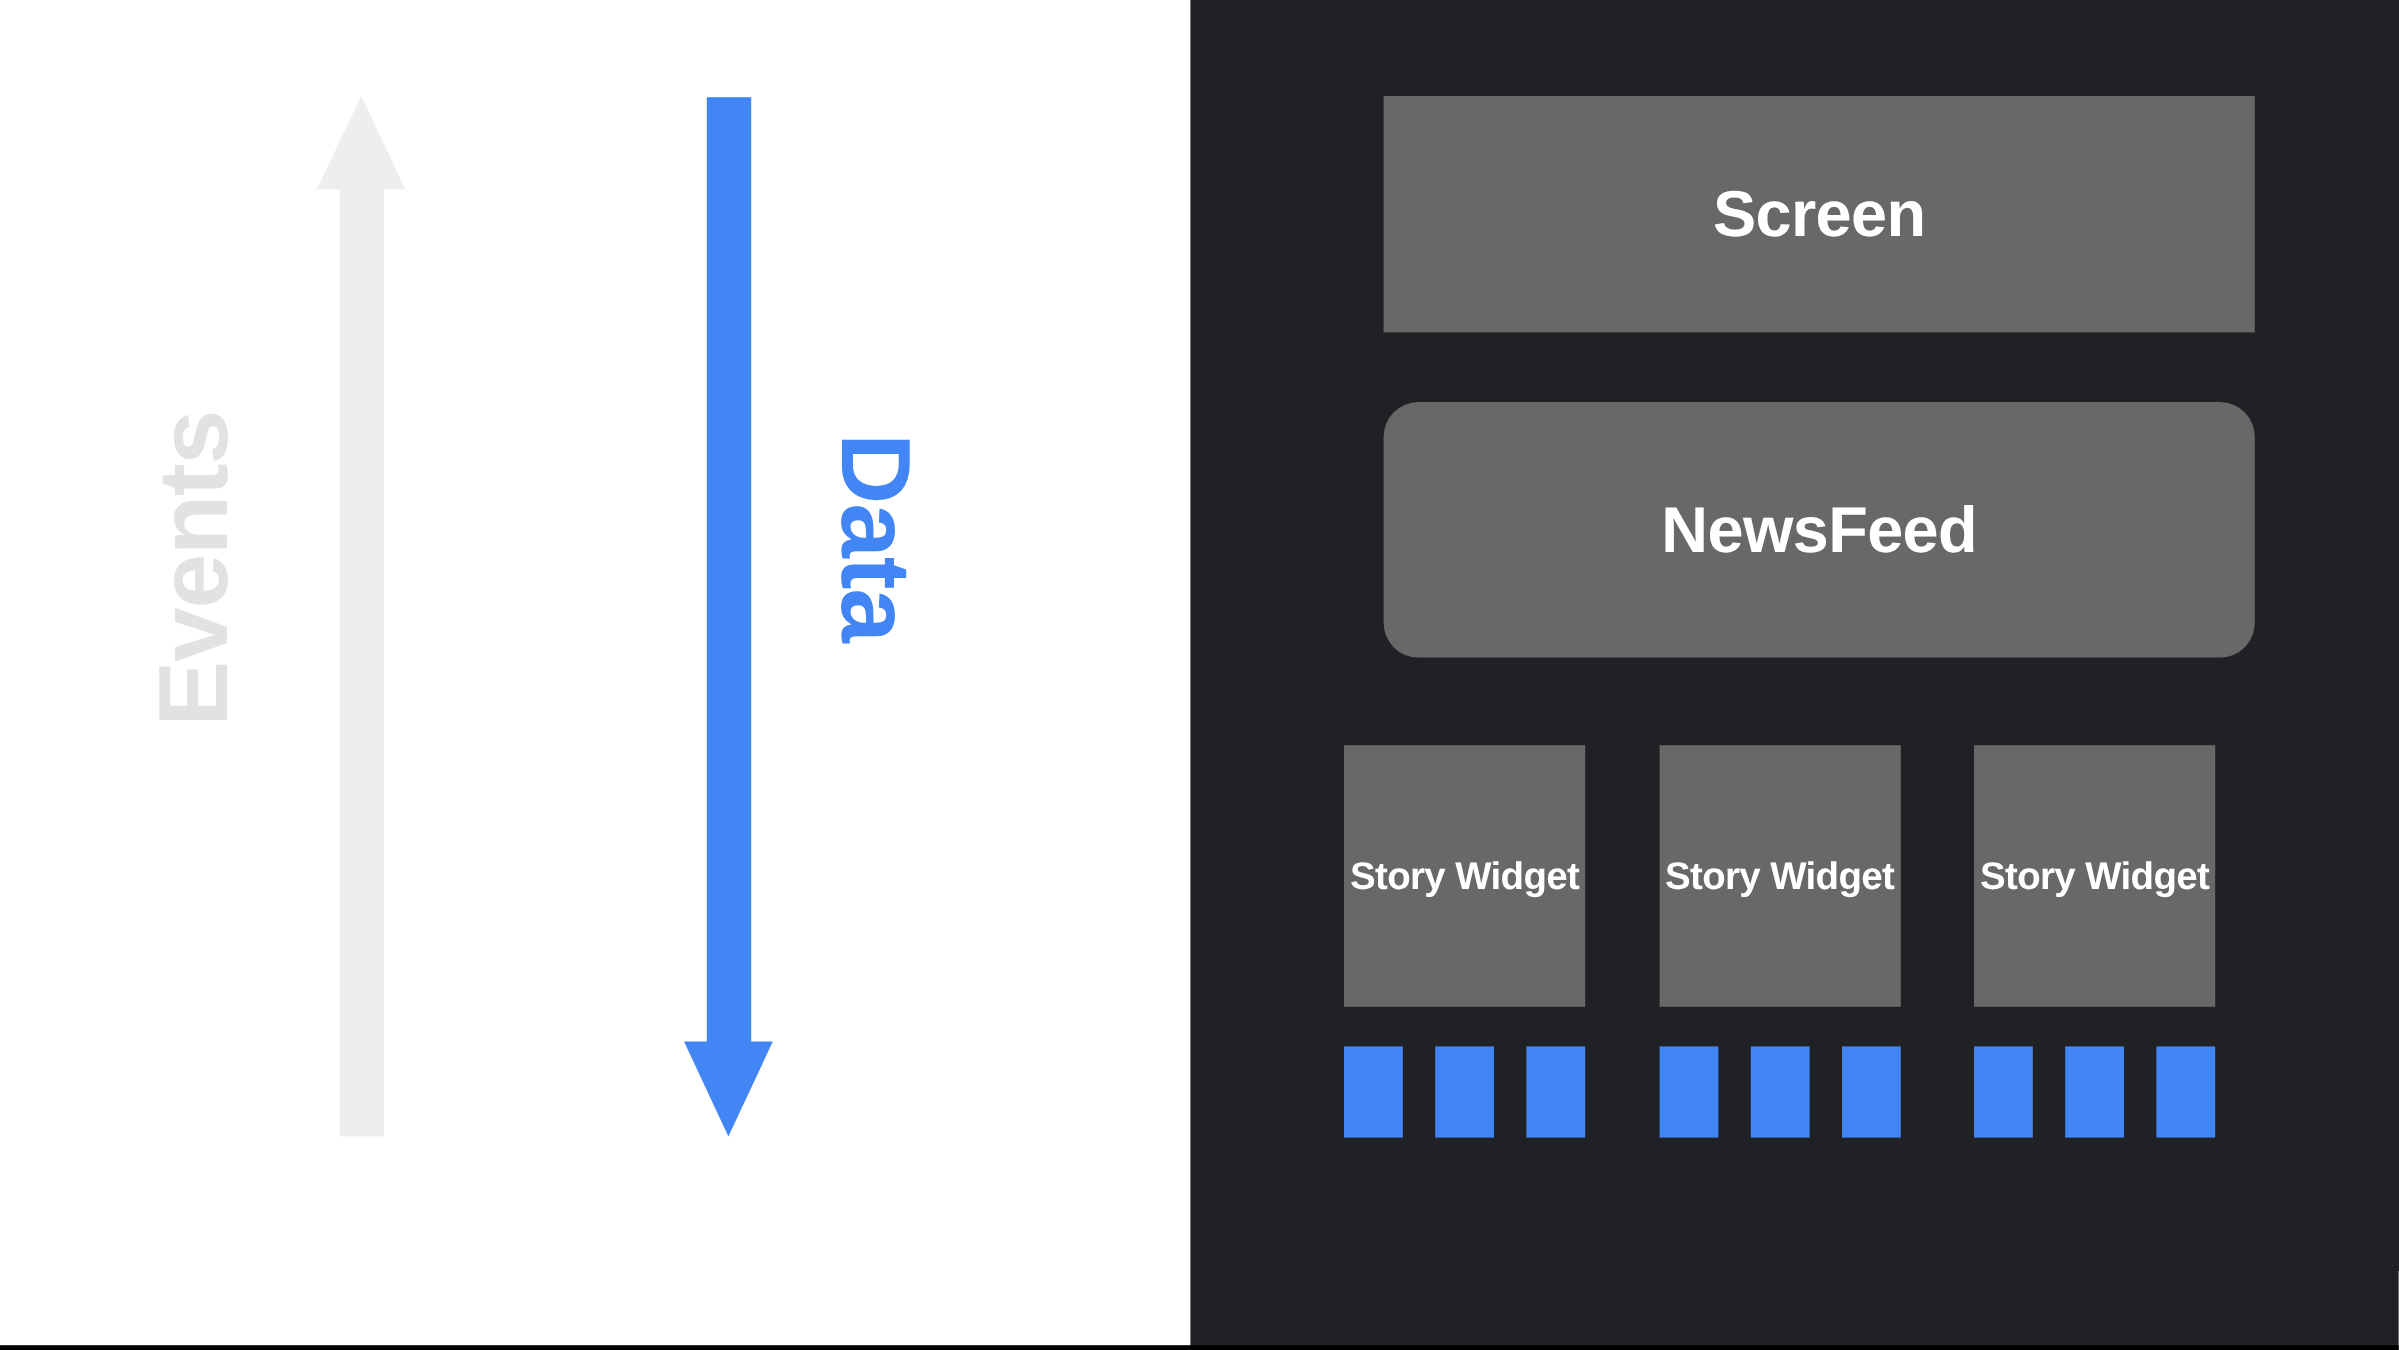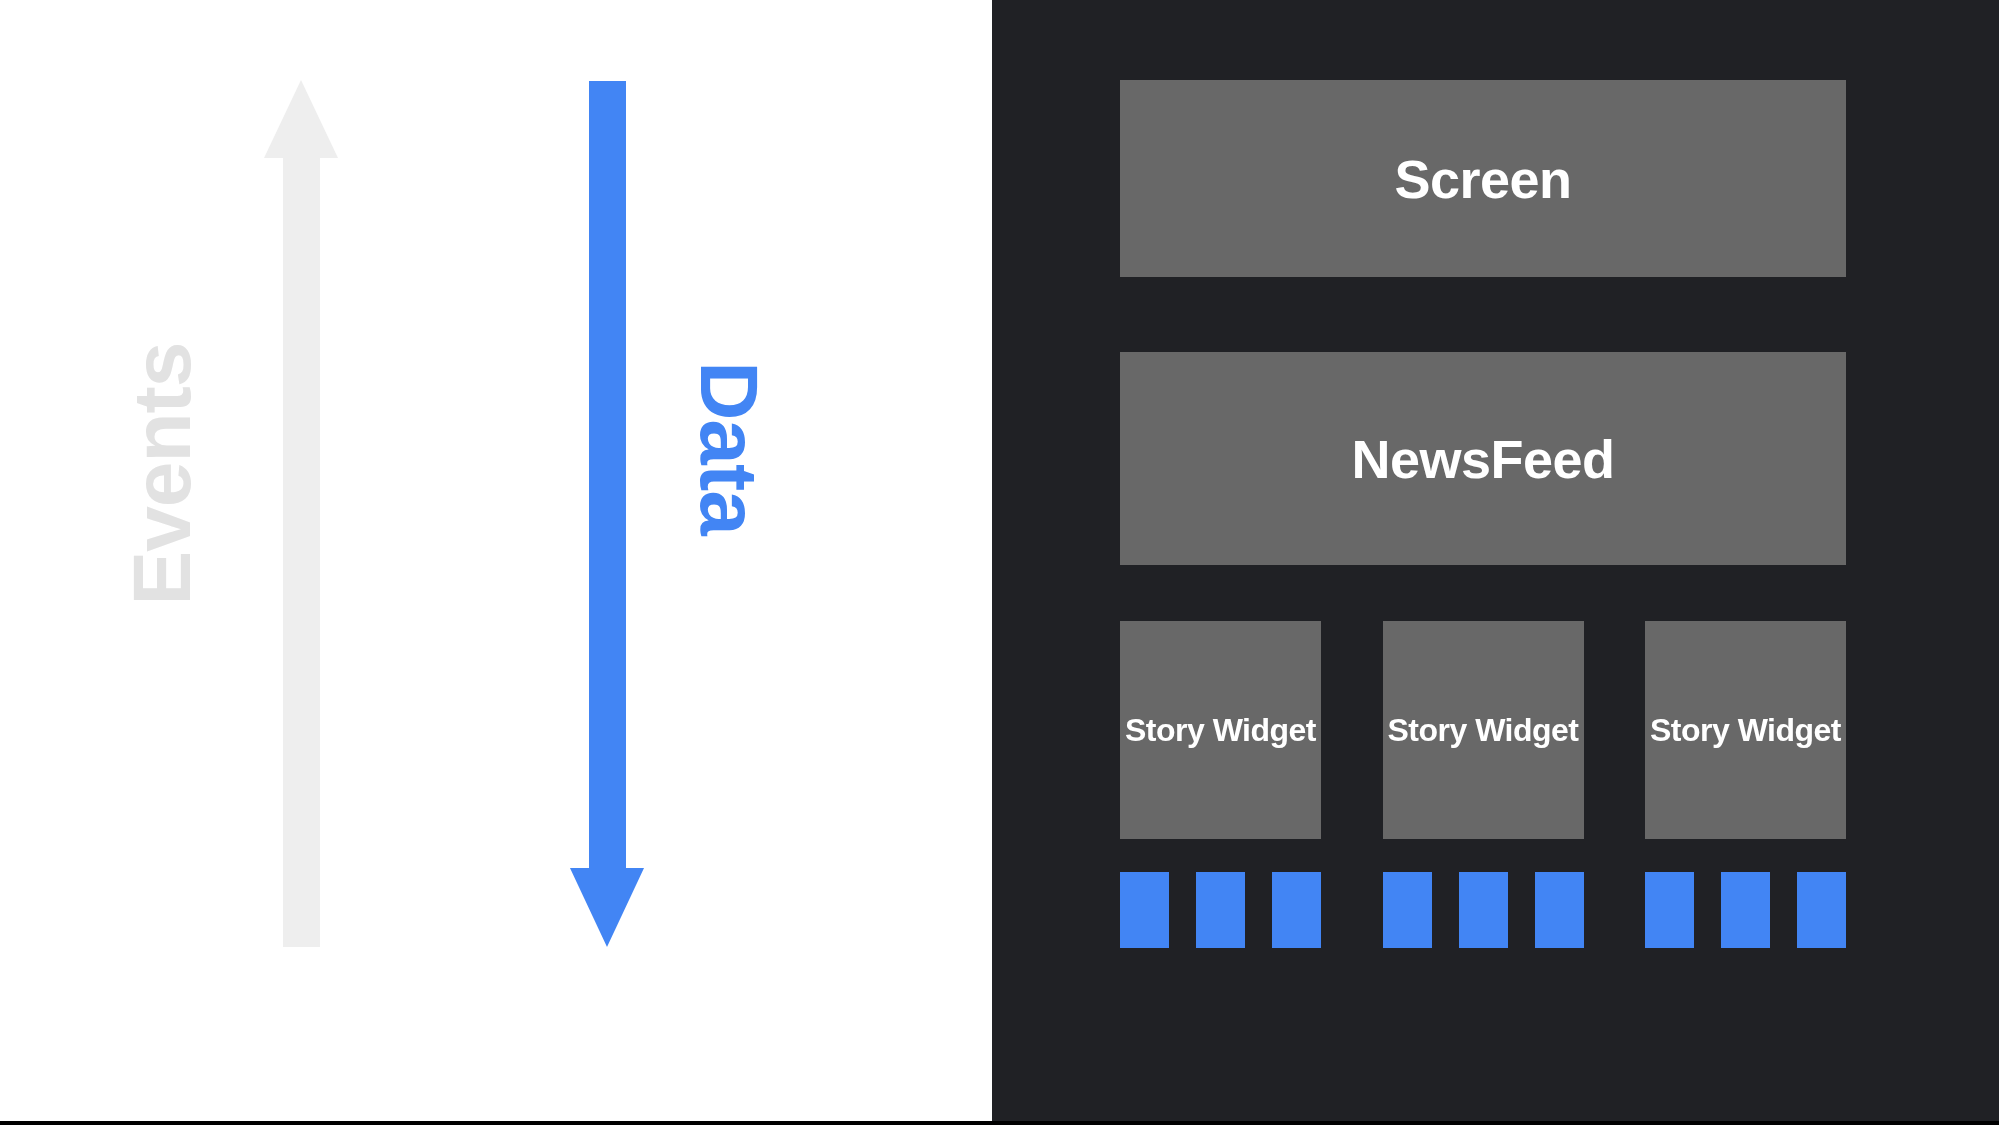--- a/index.html
+++ b/index.html
@@ -87,34 +87,36 @@
     width: 726px; height: 1125px;
   }
   .gray-box {
     position: absolute;
     background: #686868;
     display: flex;
     align-items: center;
     justify-content: center;
     color: #FFFFFF;
     text-align: center;
+    margin-left: 33px;
   }
   .screen-box {
     left: 0; top: 80px;
     width: 726px; height: 197px;
     font-size: 54px;
     font-weight: 700;
     letter-spacing: -0.5px;
   }
   .newsfeed-box {
-    left: 0; top: 352px;
+    left: 0; top: 335px;
     width: 726px; height: 213px;
     font-size: 54px;
     font-weight: 700;
     letter-spacing: -0.5px;
+    border-radius: 29px;
   }
   .story-row {
     position: absolute;
     left: 0; top: 621px;
     width: 726px; height: 218px;
     display: flex;
     justify-content: space-between;
   }
   .story-box {
     position: relative;

